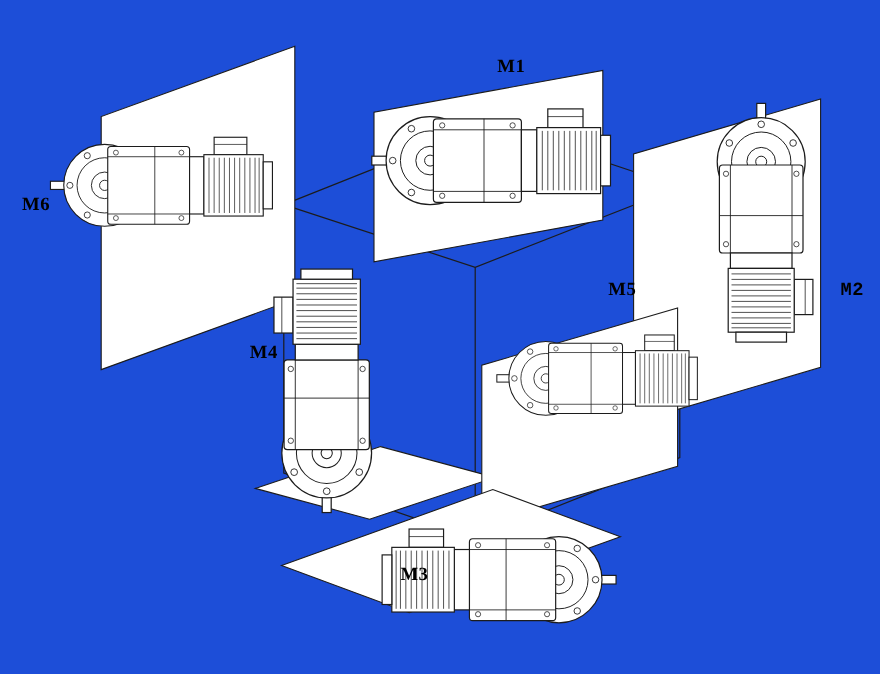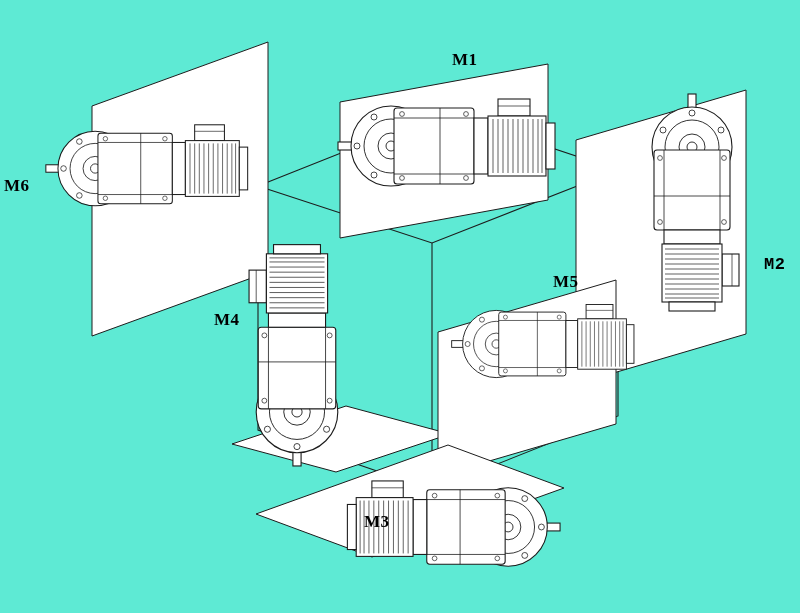--- a/index.html
+++ b/index.html
@@ -4,21 +4,21 @@
 <style>
   html, body {
     margin: 0;
     padding: 0;
     background: #ffffff;
   }
   .canvas {
     position: relative;
     width: 800px;
     height: 613px;
-    background: #5eead4;
+    background: #1d4ed8;
     overflow: hidden;
     font-family: "Liberation Serif", serif;
   }
   .canvas svg {
     position: absolute;
     left: 0;
     top: 0;
   }
   .pos-label {
     position: absolute;
@@ -26,23 +26,23 @@
     font-weight: 700;
     font-size: 17px;
     color: #000000;
     letter-spacing: 0.5px;
     user-select: none;
     white-space: nowrap;
   }
   #lbl-m1 { left: 452px; top: 50px; }
   #lbl-m2 { left: 764px; top: 255px; font-family: Liberation Mono, monospace; }
   #lbl-m3 { left: 364px; top: 512px; }
-  #lbl-m4 { left: 214px; top: 310px; }
-  #lbl-m5 { left: 553px; top: 272px; }
-  #lbl-m6 { left: 4px;   top: 176px; }
+  #lbl-m4 { left: 227px; top: 310px; }
+  #lbl-m5 { left: 553px; top: 253px; }
+  #lbl-m6 { left: 20px;   top: 176px; }
 </style>
 </head>
 <body>
 
 <div class="canvas">
 
   <svg width="800" height="613" viewBox="0 0 800 613" xmlns="http://www.w3.org/2000/svg">
 
     <defs>
 

